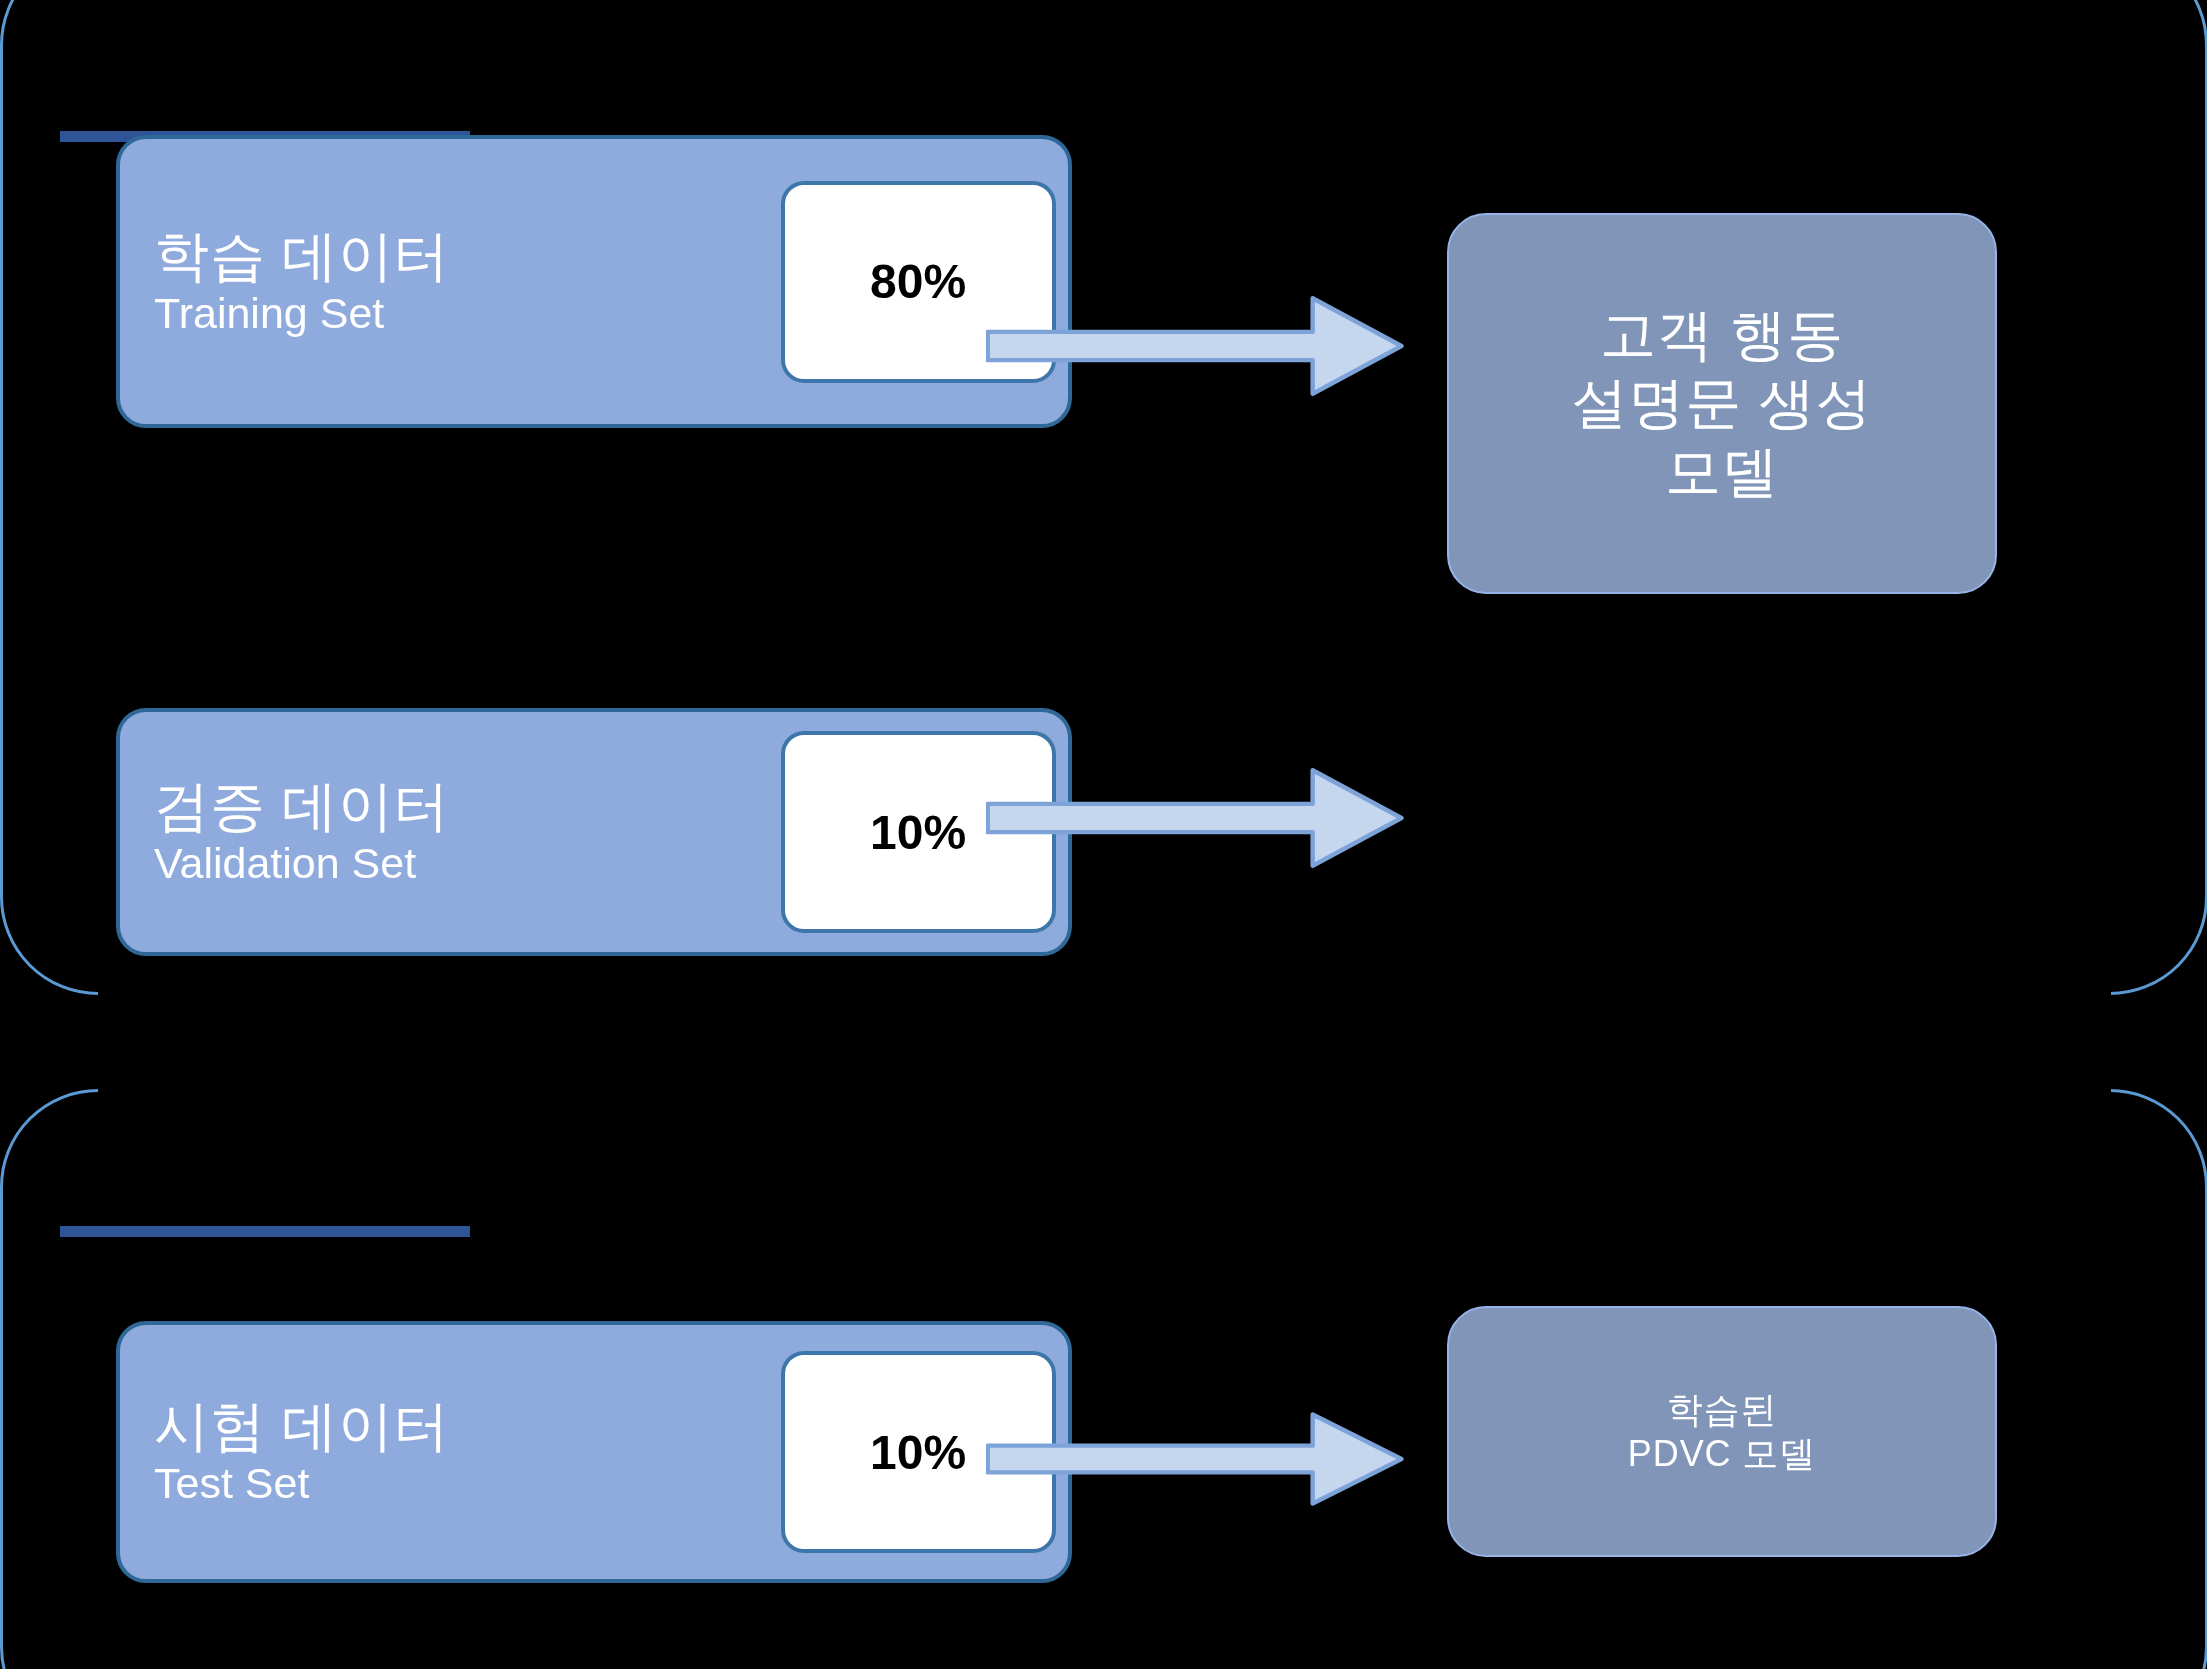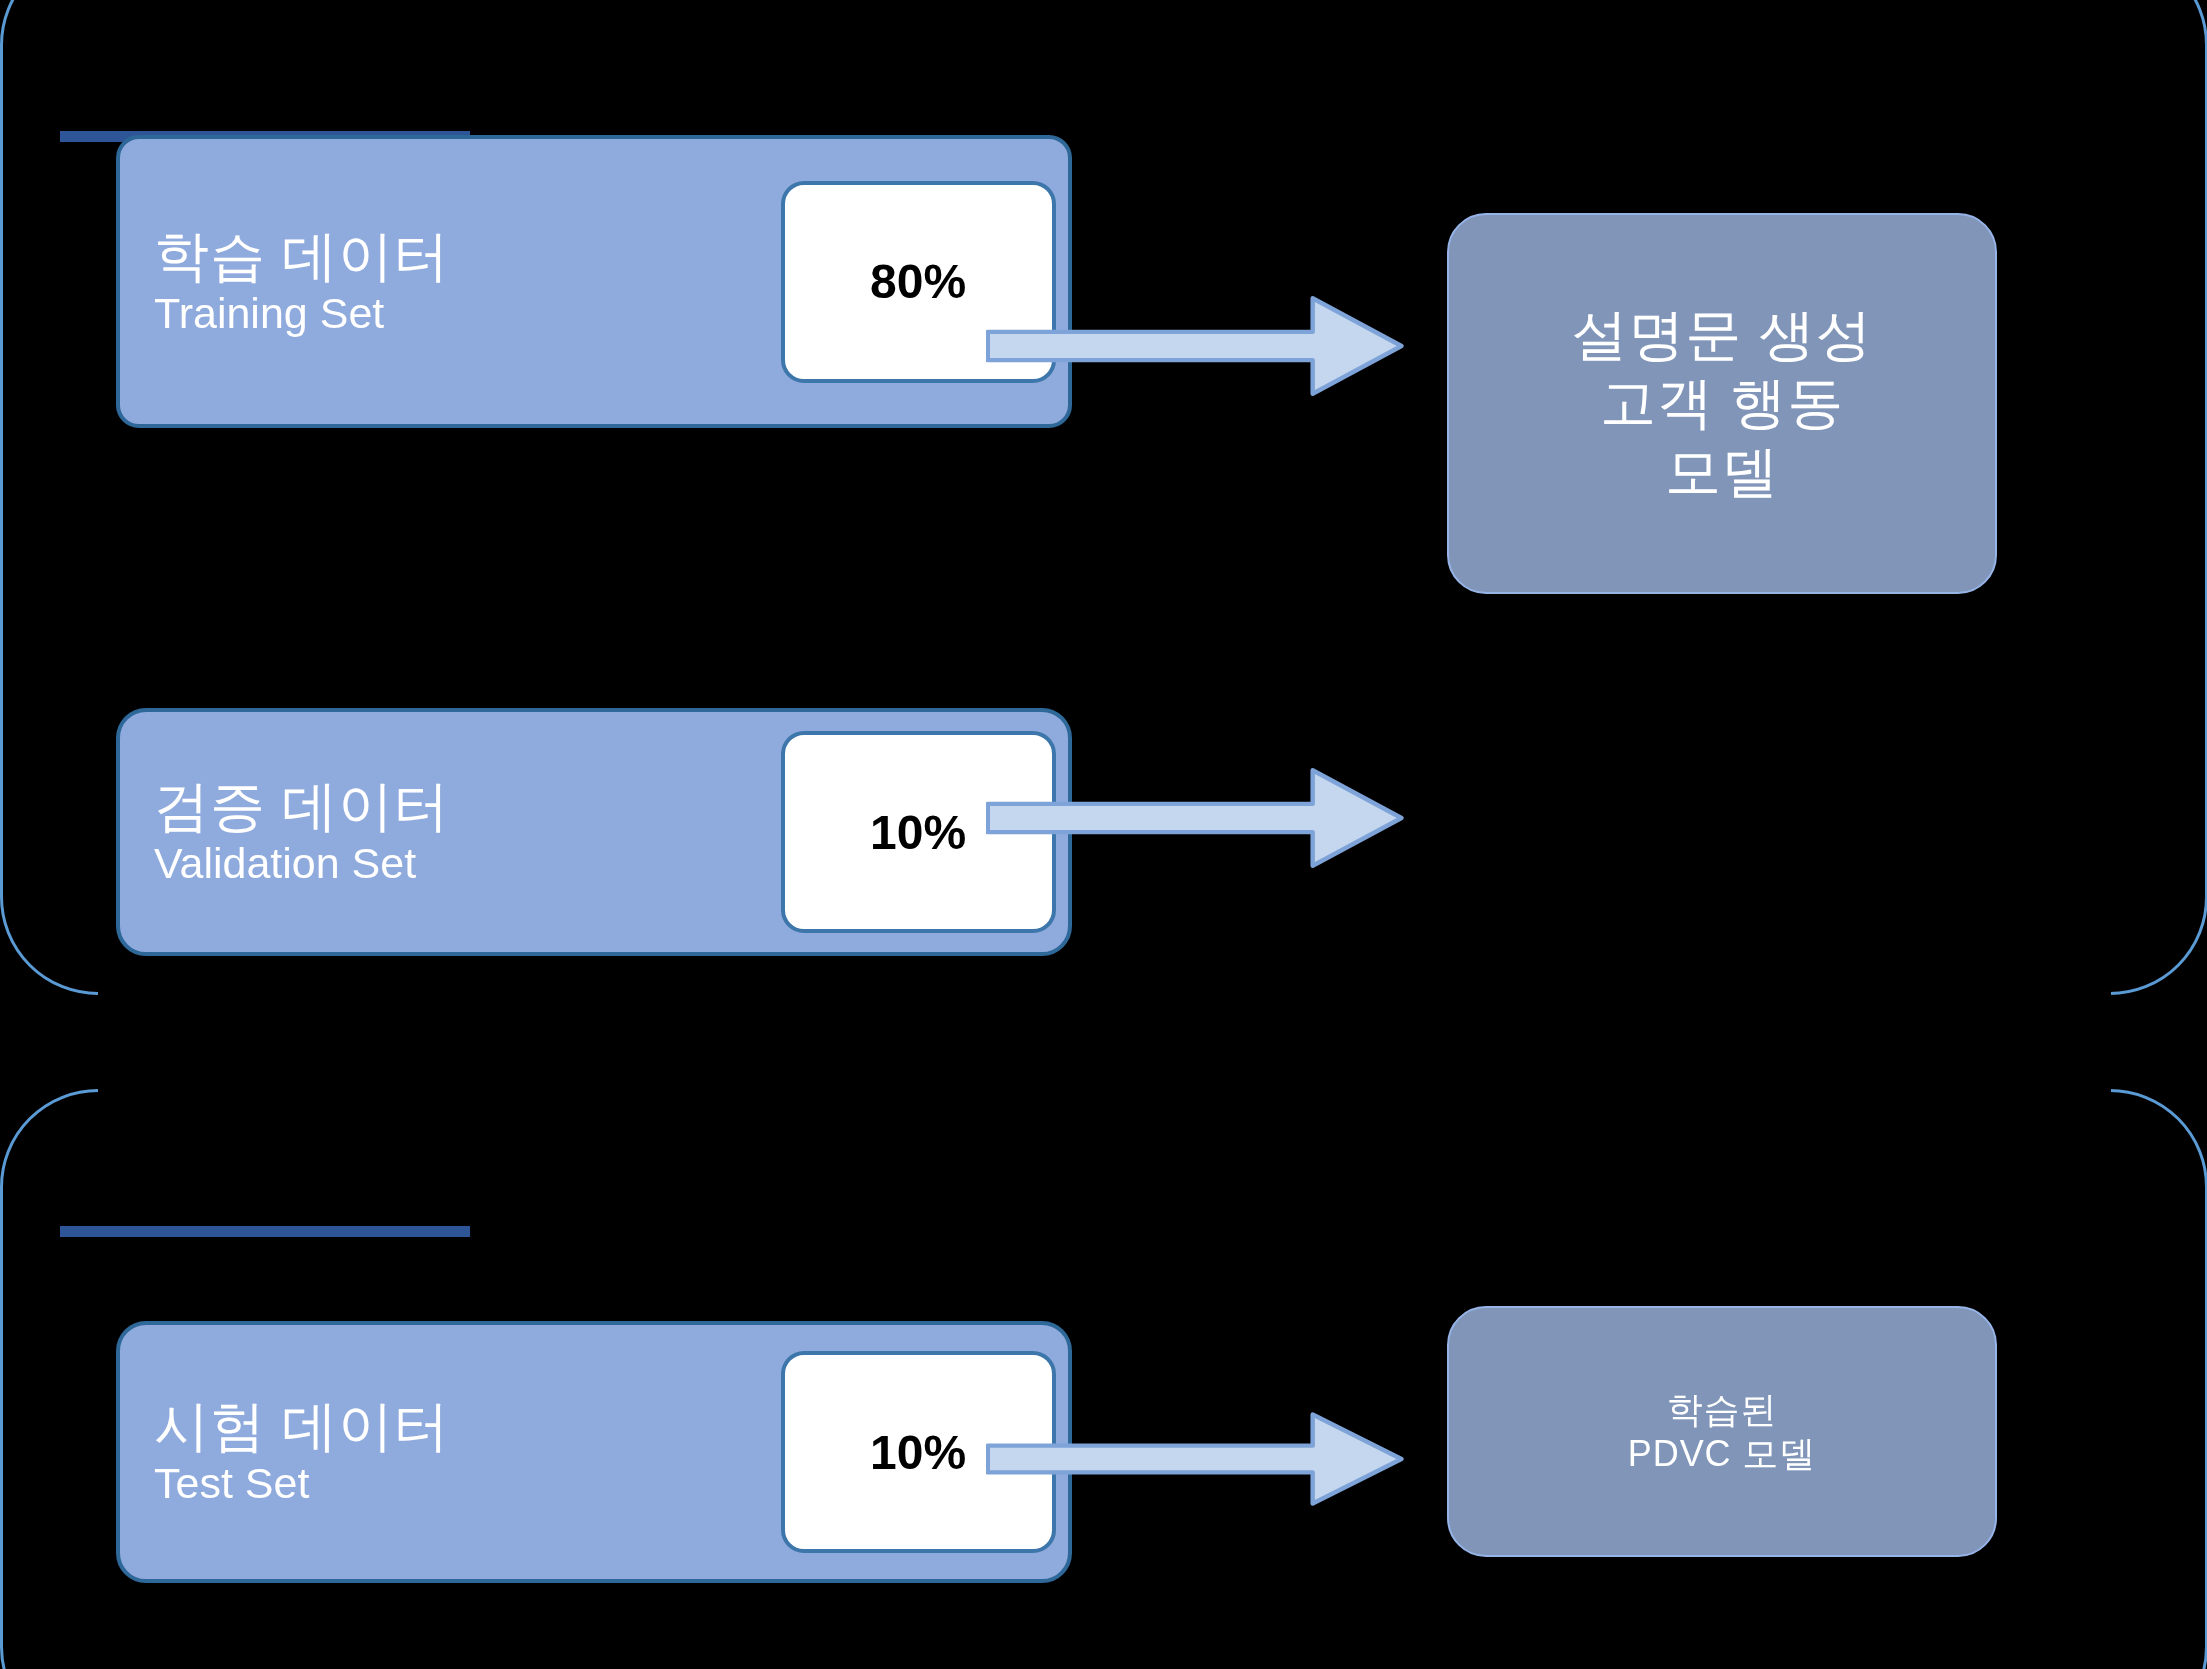--- a/index.html
+++ b/index.html
@@ -104,21 +104,21 @@
     color: #000000;
     font-size: 48px;
     font-weight: bold;
     margin-right: 12.4px;
     width: 275px;
     height: 202px;
     flex: none;
   }
 
   
-  #card-training   { left: 116px; top: 135px;  width: 956px; height: 293px; border-radius: 23px; }
+  #card-training   { left: 116px; top: 135px;  width: 956px; height: 293px; }
   #card-validation { left: 116px; top: 708px;  width: 956px; height: 248px; }
   #card-test       { left: 116px; top: 1321px; width: 956px; height: 262px; }
 
   
   .block-arrow {
     position: absolute;
     pointer-events: none;
   }
 
   
@@ -191,22 +191,22 @@
   <svg class="block-arrow" style="left:986px; top:765px; width:419px; height:106px;" viewBox="0 0 472 120" preserveAspectRatio="none">
     <polygon points="2,44 368,44 368,6 468,60 368,114 368,76 2,76" fill="#c5d7ef" stroke="#7ea3d8" stroke-width="5" stroke-linejoin="round"></polygon>
   </svg>
 
   <svg class="block-arrow" style="left:986px; top:1410px; width:419px; height:98px;" viewBox="0 0 472 110" preserveAspectRatio="none">
     <polygon points="2,40 368,40 368,5 468,55 368,105 368,70 2,70" fill="#c5d7ef" stroke="#7ea3d8" stroke-width="5" stroke-linejoin="round"></polygon>
   </svg>
 
   <div class="model-box" id="model-pdvc">
     <div class="model-text">
+      <div>고객 행동</div>
       <div>설명문 생성</div>
-      <div>고객 행동</div>
       <div>모델</div>
     </div>
   </div>
 
   <div class="model-box" id="model-trained">
     <div class="model-text">
       <div>학습된</div>
       <div>PDVC 모델</div>
     </div>
   </div>

